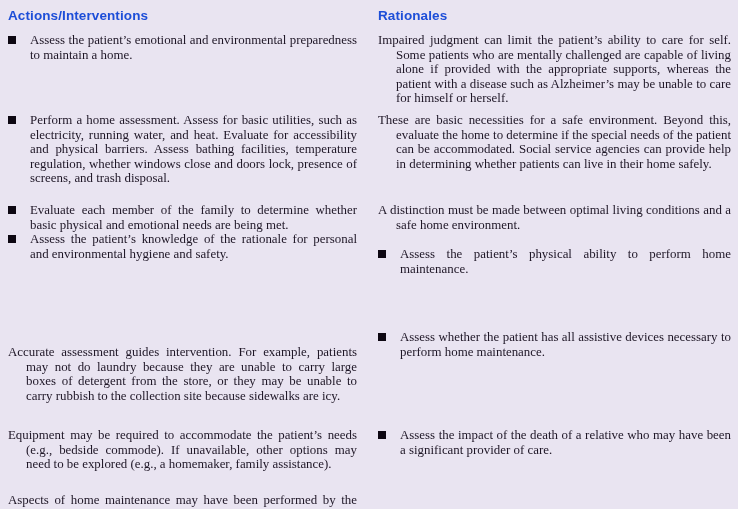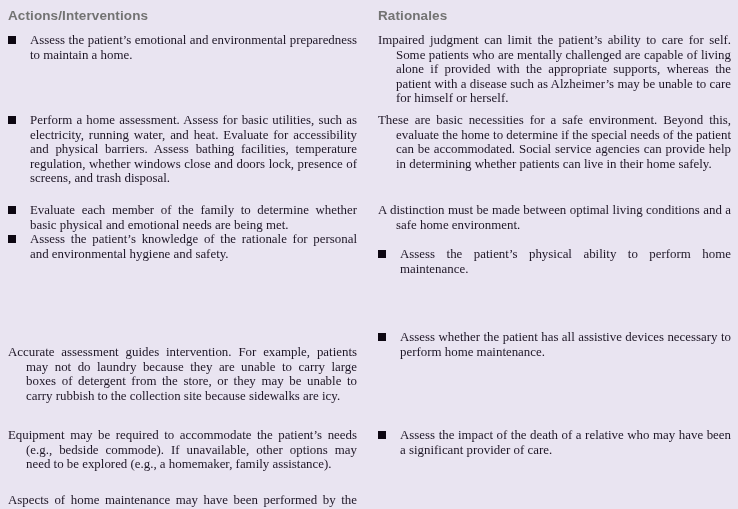--- a/index.html
+++ b/index.html
@@ -22,21 +22,21 @@
   .grid {
     display: grid;
     grid-template-columns: 349px 353px;
     column-gap: 21px;
   }
   .col-header {
     font-family: "Liberation Sans", sans-serif;
     font-weight: bold;
     font-size: 13.5px;
     line-height: 16px;
-    color: #737373;
+    color: #1d4ed8;
     margin-bottom: 9px;
     letter-spacing: 0.1px;
   }
   .action-cell {
     position: relative;
     box-sizing: border-box;
     padding-left: 22px;
     text-align: justify;
   }
   .bullet {

